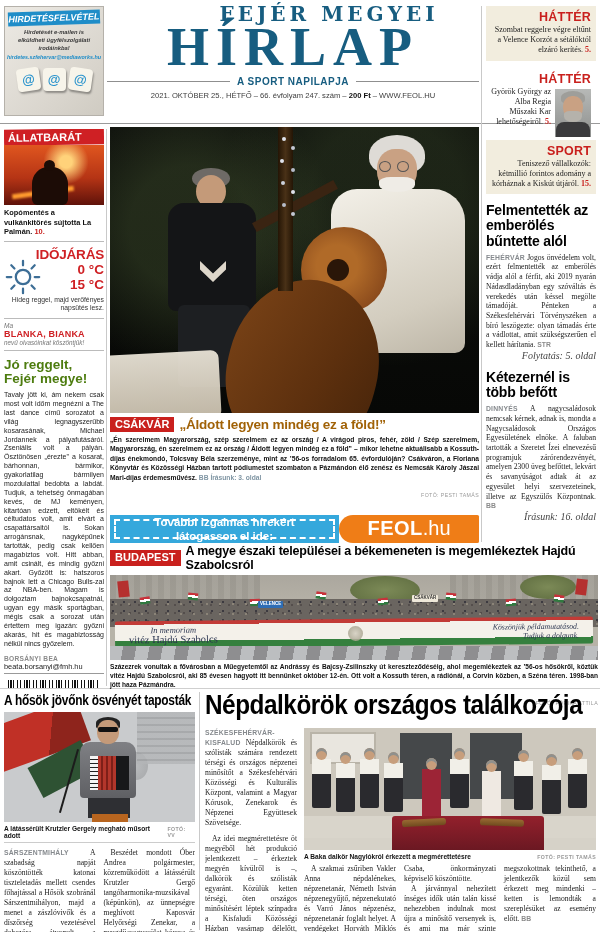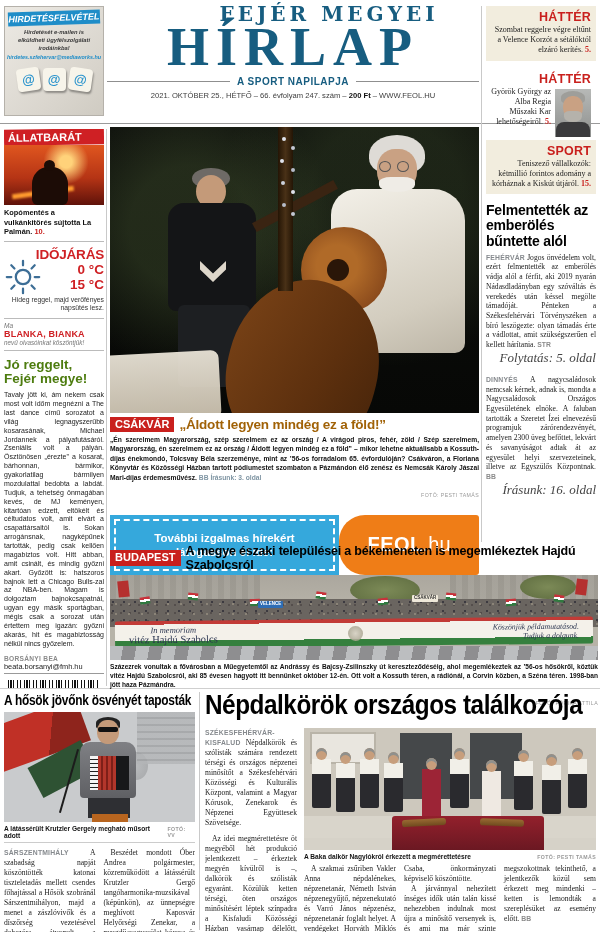--- a/index.html
+++ b/index.html
@@ -52,21 +52,21 @@
 .portrait{float:right;width:36px;height:48px;margin:2px 0 1px 4px;position:relative;
   background:linear-gradient(#b7b9b7,#8e908e);overflow:hidden;}
 .p-hair{position:absolute;left:6px;top:2px;width:24px;height:13px;border-radius:50% 50% 30% 30%;background:#9e9e9a;}
 .p-face{position:absolute;left:8px;top:7px;width:20px;height:22px;border-radius:45%;background:#c9a183;}
 .p-beard{position:absolute;left:9px;top:22px;width:18px;height:11px;border-radius:30% 30% 50% 50%;background:#b5b2ab;}
 .p-body{position:absolute;left:1px;bottom:0;width:34px;height:15px;border-radius:8px 8px 0 0;background:#3a3a3c;}
 .rc-article{margin-top:9px;}
 .rc-h{font-weight:800;font-size:14px;line-height:1.08;letter-spacing:-.2px;color:#000;}
 .rc-body{font-family:"Liberation Serif",serif;font-size:7.6px;line-height:1.28;text-align:justify;
   color:#1a1a1a;margin-top:4px;}
-.rc-more{font-family:"Liberation Serif",serif;font-style:italic;font-size:13px;color:#444;text-align:right;}
+.rc-more{font-family:"Liberation Serif",serif;font-style:italic;font-size:10px;color:#444;text-align:right;}
 
 
 #left-col{left:4px;top:129px;width:100px;height:559px;overflow:hidden;}
 .animal-tag{background:#cf2024;color:#fff;font-weight:800;font-size:11px;padding:2px 4px;transform:rotate(-1deg);}
 .animal-photo{height:60px;position:relative;overflow:hidden;
   background:radial-gradient(circle at 62% 28%,#ffd27a 0 8%,rgba(255,210,122,0) 30%),
   linear-gradient(180deg,#e0561f 0%,#b53415 55%,#5f120a 100%);}
 .lava{position:absolute;bottom:10px;left:8px;width:62px;height:5px;background:#ff9b2e;
   transform:rotate(-8deg);filter:blur(1px);}
 .silhouette{position:absolute;bottom:0;left:28px;width:36px;height:38px;background:#1c0c06;
@@ -125,21 +125,21 @@
   box-shadow:9px 9px #c3c8d4,-2px 22px #dfe3ec,9px 31px #b6bcc9,-1px 44px #ccd1dc,9px 53px #dfe3ec,0 66px #b6bcc9,9px 75px #c3c8d4;}
 .mp-table{position:absolute;left:-12px;bottom:-8px;width:122px;height:68px;border-radius:8px;
   background:linear-gradient(180deg,#efe9dc,#cfc5b2);transform:rotate(-3deg);opacity:.92;}
 .main-caption{margin-top:4px;}
 .mc-headrow{display:flex;align-items:center;gap:5px;}
 .mc-headline{font-weight:800;font-size:13.5px;letter-spacing:-.2px;color:#a16207;}
 .mc-body{font-weight:bold;font-size:6.7px;line-height:1.4;text-align:justify;color:#101010;margin-top:3px;}
 .mc-sign{color:#7f95a3;font-weight:800;}
 .mc-more{color:#7f95a3;font-weight:800;}
 .credit-line{text-align:right;margin-top:1px;}
-.feol-banner{margin-top:14px;height:60px;display:flex;border-radius:14px;}
+.feol-banner{margin-top:14px;height:28px;display:flex;border-radius:14px;}
 .fb-left{flex:1;background:#35a8dc;padding:4px;}
 .fb-left-inner{height:100%;border:2px dashed #fff;display:flex;flex-direction:column;align-items:center;
   justify-content:center;color:#fff;font-weight:800;font-size:11.5px;line-height:1.25;}
 .fb-right{width:140px;background:#ef7d17;border-radius:26px 3px 3px 26px;display:flex;align-items:center;
   justify-content:center;color:#fff;}
 .fb-bold{font-weight:800;font-size:20px;letter-spacing:.5px;}
 .fb-light{font-weight:400;font-size:20px;}
 
 
 #budapest{left:110px;top:544px;width:488px;}
@@ -288,20 +288,21 @@
       <div class="teaser-body"><span>Teniszező vállalkozók: kétmillió forintos adomány a kórháznak a Kiskút útjáról. </span><span class="pg">15.</span></div>
     </div>
 
     <div class="rc-article">
       <div class="rc-h">Felmentették az emberölés bűntette alól</div>
       <div class="rc-body"><span class="lead">FEHÉRVÁR</span><span> Jogos önvédelem volt, ezért felmentették az emberölés vádja alól a férfit, aki 2019 nyarán Nádasdladányban egy szóváltás és verekedés után késsel megölte támadóját. Pénteken a Székesfehérvári Törvényszéken a bíró leszögezte: olyan támadás érte a vádlottat, amit szükségszerűen el kellett hárítania. </span><span class="sign">STR</span></div>
       <div class="rc-more">Folytatás: 5. oldal</div>
     </div>
 
     <div class="rc-article">
+      <div class="rc-h">Kétezernél is több befőtt</div>
       <div class="rc-body"><span class="lead">DINNYÉS</span><span> A nagycsaládosok nemcsak kérnek, adnak is, mondta a Nagycsaládosok Országos Egyesületének elnöke. A faluban tartották a Szeretet Ízei elnevezésű programjuk zárórendezvényét, amelyen 2300 üveg befőttet, lekvárt és savanyúságot adtak át az egyesület helyi szervezeteinek, illetve az Egyszülős Központnak. </span><span class="sign">BB</span></div>
       <div class="rc-more">Írásunk: 16. oldal</div>
     </div>
   </div>
 
   <div id="left-col" class="abs">
     <div class="animal-tag">ÁLLATBARÁT</div>
     <div class="animal-photo">
       <div class="lava"></div>
       <div class="silhouette"></div>

